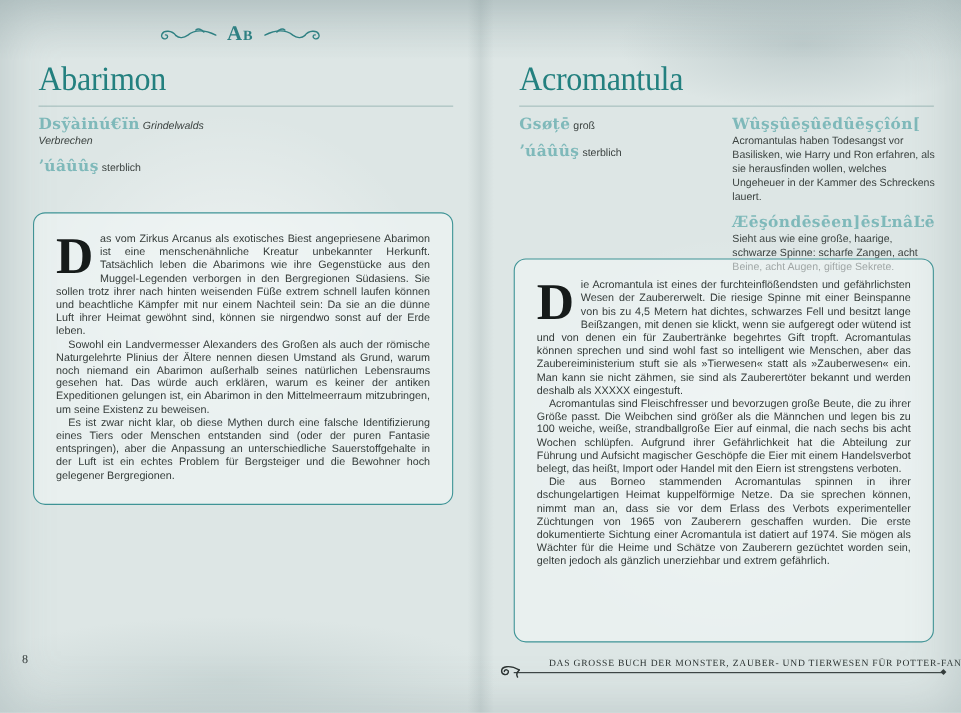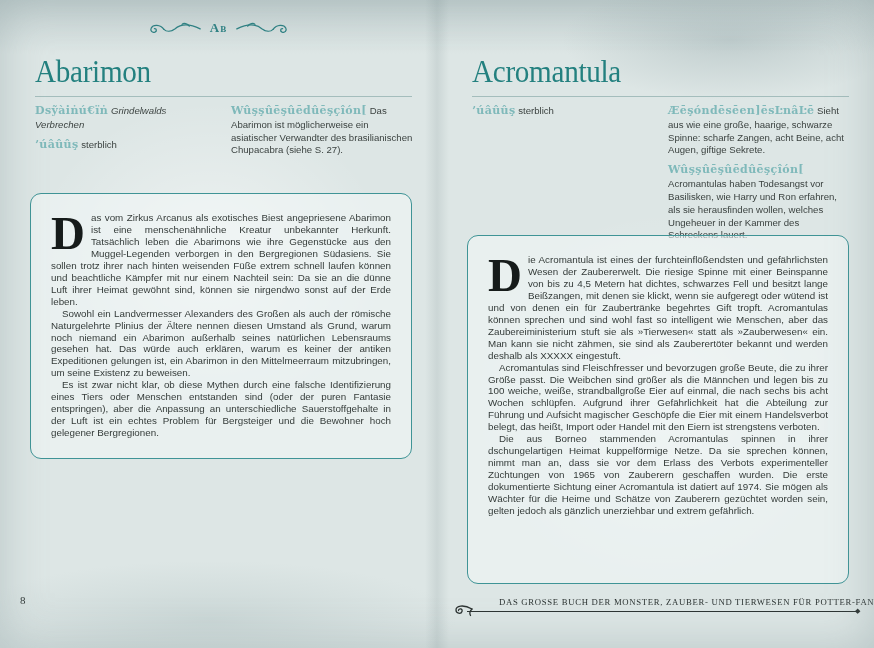--- a/index.html
+++ b/index.html
@@ -27,35 +27,35 @@
     background:radial-gradient(ellipse at center, rgba(170,188,188,0.35), rgba(170,188,188,0) 70%);}
   .gutter{position:absolute;left:425px;top:0;width:24px;height:648px;pointer-events:none;
     background:linear-gradient(90deg, rgba(110,130,132,0) 0%, rgba(110,130,132,0.16) 50%, rgba(110,130,132,0) 100%);}
   .vignette{position:absolute;inset:0;pointer-events:none;
     box-shadow:inset 0 0 46px rgba(120,142,144,0.38);}
 
   
   .letter-row{position:absolute;top:20px;left:0;width:100%;
     display:flex;align-items:center;justify-content:center;gap:8px;color:#2d8183;}
   .letter-tab{font-family:"Liberation Serif", serif;font-variant:small-caps;
-    font-weight:bold;font-size:13px;letter-spacing:1px;color:#2d8183;}
+    font-weight:bold;font-size:19px;letter-spacing:1px;color:#2d8183;}
   .flourish{display:block;}
   .flourish.mirror{transform:scaleX(-1);}
 
   .entry-title{position:absolute;left:35px;top:54px;margin:0;
     font-family:"Liberation Serif", serif;font-weight:normal;font-size:31px;
     color:#23807f;letter-spacing:-0.3px;transform:scaleX(0.94);transform-origin:left center;}
   .title-rule{position:absolute;left:35px;top:96px;width:377px;border-top:1px solid #a4bdbc;}
 
   
   .meta{position:absolute;left:35px;top:104px;width:378px;
     display:grid;grid-template-columns:1fr 1fr;column-gap:14px;
     font-size:9.6px;line-height:1.34;color:#3c4341;}
   .meta p{margin:0 0 6px 0;}
-  .meta-label{font-family:"DejaVu Serif", serif;font-size:11px;font-weight:bold;
+  .meta-label{font-family:"DejaVu Serif", serif;font-size:14px;font-weight:bold;
     letter-spacing:0.4px;color:#7fb9ba;}
   .meta em{font-style:italic;}
 
   
   .bodybox{position:absolute;left:30px;width:382px;box-sizing:border-box;
     border:1.6px solid #3f9496;border-radius:11px;
     background:rgba(243,248,247,0.55);
     padding:18px 20px 14px 20px;overflow:hidden;}
   .page.left .bodybox{top:193px;height:266px;}
   .page.right .bodybox{top:235px;height:349px;}
@@ -108,21 +108,20 @@
 
   <h1 class="entry-title">Abarimon</h1>
   <div class="title-rule"></div>
 
   <div class="meta">
     <div>
       <p><span class="meta-label">Dsỹàiṅú€ïṅ</span> <em>Grindelwalds Verbrechen</em></p>
       <p><span class="meta-label">ʼúâûûş</span> <span>sterblich</span></p>
     </div>
     <div>
-      <p><span class="meta-label">Wûşşûēşûēdûēşçîón[</span> <span>Das Abarimon ist möglicherweise ein asiatischer Verwandter des brasilianischen Chupacabra (siehe S. 27).</span></p>
     </div>
   </div>
 
   <div class="bodybox">
     <p><span class="dropcap">D</span><span>as vom Zirkus Arcanus als exotisches Biest angepriesene Abarimon ist eine menschenähnliche Kreatur unbekannter Herkunft. Tatsächlich leben die Abarimons wie ihre Gegenstücke aus den Muggel-Legenden verborgen in den Bergregionen Südasiens. Sie sollen trotz ihrer nach hinten weisenden Füße extrem schnell laufen können und beachtliche Kämpfer mit nur einem Nachteil sein: Da sie an die dünne Luft ihrer Heimat gewöhnt sind, können sie nirgendwo sonst auf der Erde leben.</span></p>
     <p class="indent">Sowohl ein Landvermesser Alexanders des Großen als auch der römische Naturgelehrte Plinius der Ältere nennen diesen Umstand als Grund, warum noch niemand ein Abarimon außerhalb seines natürlichen Lebensraums gesehen hat. Das würde auch erklären, warum es keiner der antiken Expeditionen gelungen ist, ein Abarimon in den Mittelmeerraum mitzubringen, um seine Existenz zu beweisen.</p>
     <p class="indent">Es ist zwar nicht klar, ob diese Mythen durch eine falsche Identifizierung eines Tiers oder Menschen entstanden sind (oder der puren Fantasie entspringen), aber die Anpassung an unterschiedliche Sauerstoffgehalte in der Luft ist ein echtes Problem für Bergsteiger und die Bewohner hoch gelegener Bergregionen.</p>
   </div>
 
   <div class="pagenum">8</div>
@@ -138,25 +137,26 @@
 </div>
 
 <div class="page right">
 
 
   <h1 class="entry-title">Acromantula</h1>
   <div class="title-rule"></div>
 
   <div class="meta">
     <div>
+      <p><span class="meta-label">Gsøțē</span> <span>groß</span></p>
       <p><span class="meta-label">ʼúâûûş</span> <span>sterblich</span></p>
     </div>
     <div>
+      <p><span class="meta-label">Wûşşûēşûēdûēşçîón[</span> <span>Acromantulas haben Todesangst vor Basilisken, wie Harry und Ron erfahren, als sie herausfinden wollen, welches Ungeheuer in der Kammer des Schreckens lauert.</span></p>
       <p><span class="meta-label">Æēşóndēsēen]ēsĿnâĿē</span> <span>Sieht aus wie eine große, haarige, schwarze Spinne: scharfe Zangen, acht Beine, acht Augen, giftige Sekrete.</span></p>
-      <p><span class="meta-label">Wûşşûēşûēdûēşçîón[</span> <span>Acromantulas haben Todesangst vor Basilisken, wie Harry und Ron erfahren, als sie herausfinden wollen, welches Ungeheuer in der Kammer des Schreckens lauert.</span></p>
     </div>
   </div>
 
   <div class="bodybox">
     <p><span class="dropcap">D</span><span>ie Acromantula ist eines der furchteinflößendsten und gefährlichsten Wesen der Zaubererwelt. Die riesige Spinne mit einer Beinspanne von bis zu 4,5 Metern hat dichtes, schwarzes Fell und besitzt lange Beißzangen, mit denen sie klickt, wenn sie aufgeregt oder wütend ist und von denen ein für Zaubertränke begehrtes Gift tropft. Acromantulas können sprechen und sind wohl fast so intelligent wie Menschen, aber das Zaubereiministerium stuft sie als »Tierwesen« statt als »Zauberwesen« ein. Man kann sie nicht zähmen, sie sind als Zauberertöter bekannt und werden deshalb als XXXXX eingestuft.</span></p>
     <p class="indent">Acromantulas sind Fleischfresser und bevorzugen große Beute, die zu ihrer Größe passt. Die Weibchen sind größer als die Männchen und legen bis zu 100 weiche, weiße, strandballgroße Eier auf einmal, die nach sechs bis acht Wochen schlüpfen. Aufgrund ihrer Gefährlichkeit hat die Abteilung zur Führung und Aufsicht magischer Geschöpfe die Eier mit einem Handelsverbot belegt, das heißt, Import oder Handel mit den Eiern ist strengstens verboten.</p>
     <p class="indent">Die aus Borneo stammenden Acromantulas spinnen in ihrer dschungelartigen Heimat kuppelförmige Netze. Da sie sprechen können, nimmt man an, dass sie vor dem Erlass des Verbots experimenteller Züchtungen von 1965 von Zauberern geschaffen wurden. Die erste dokumentierte Sichtung einer Acromantula ist datiert auf 1974. Sie mögen als Wächter für die Heime und Schätze von Zauberern gezüchtet worden sein, gelten jedoch als gänzlich unerziehbar und extrem gefährlich.</p>
   </div>
 
   <div class="footer-right">

